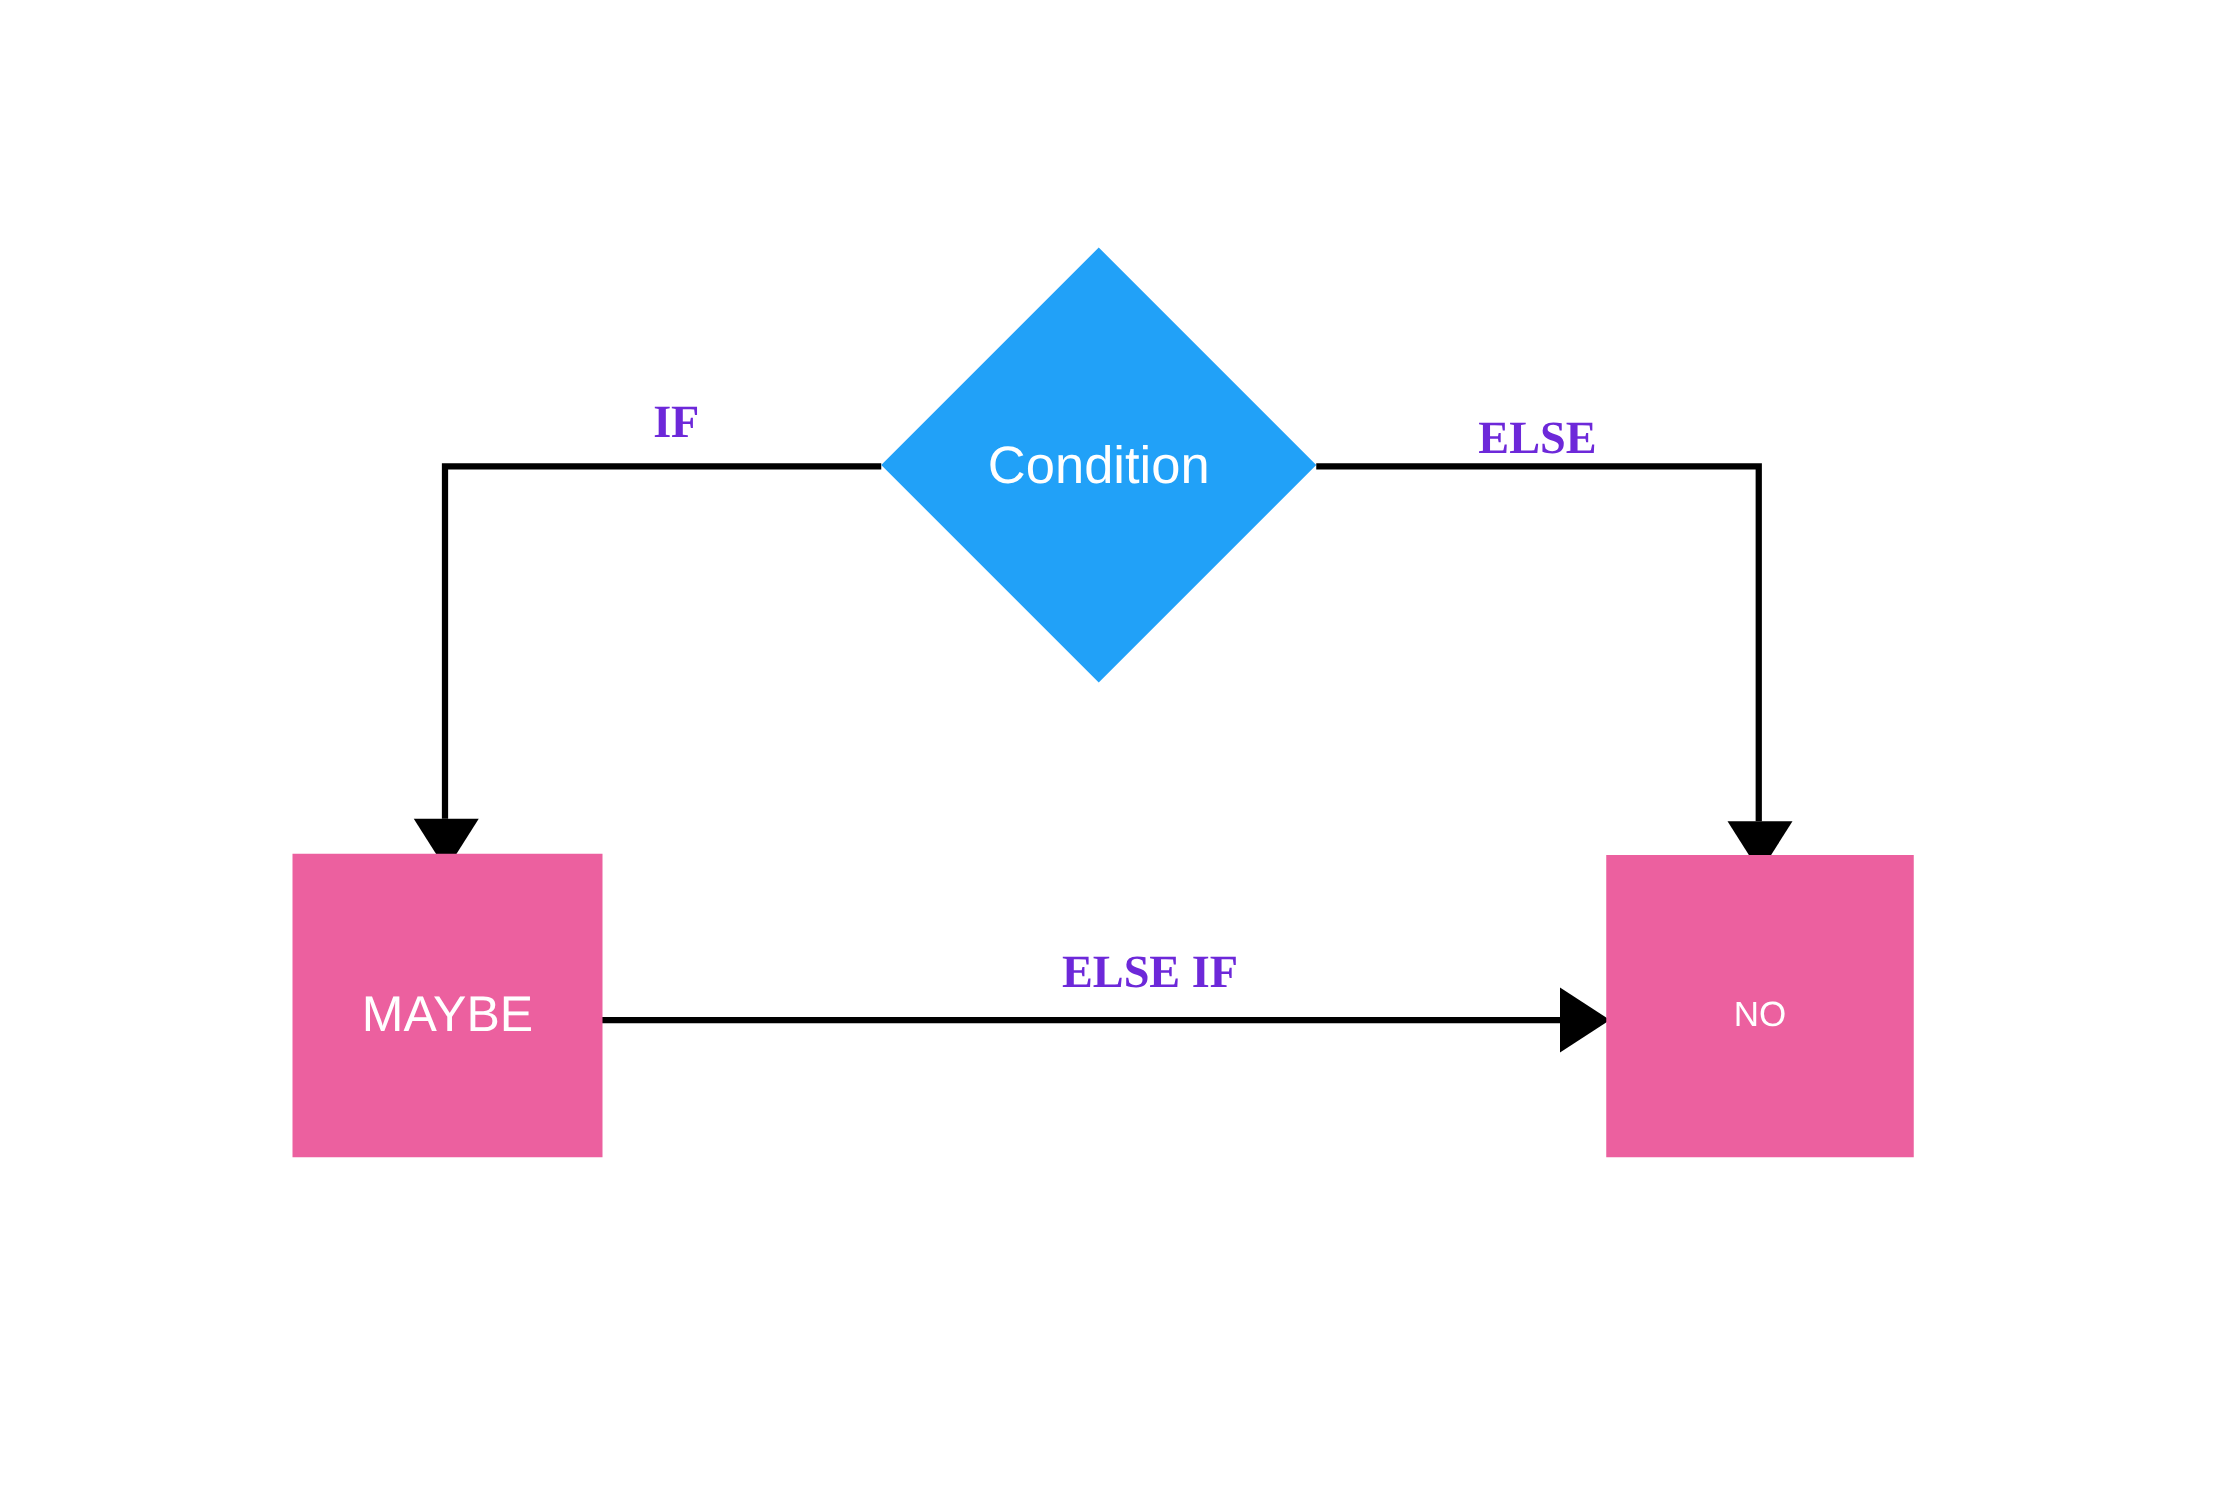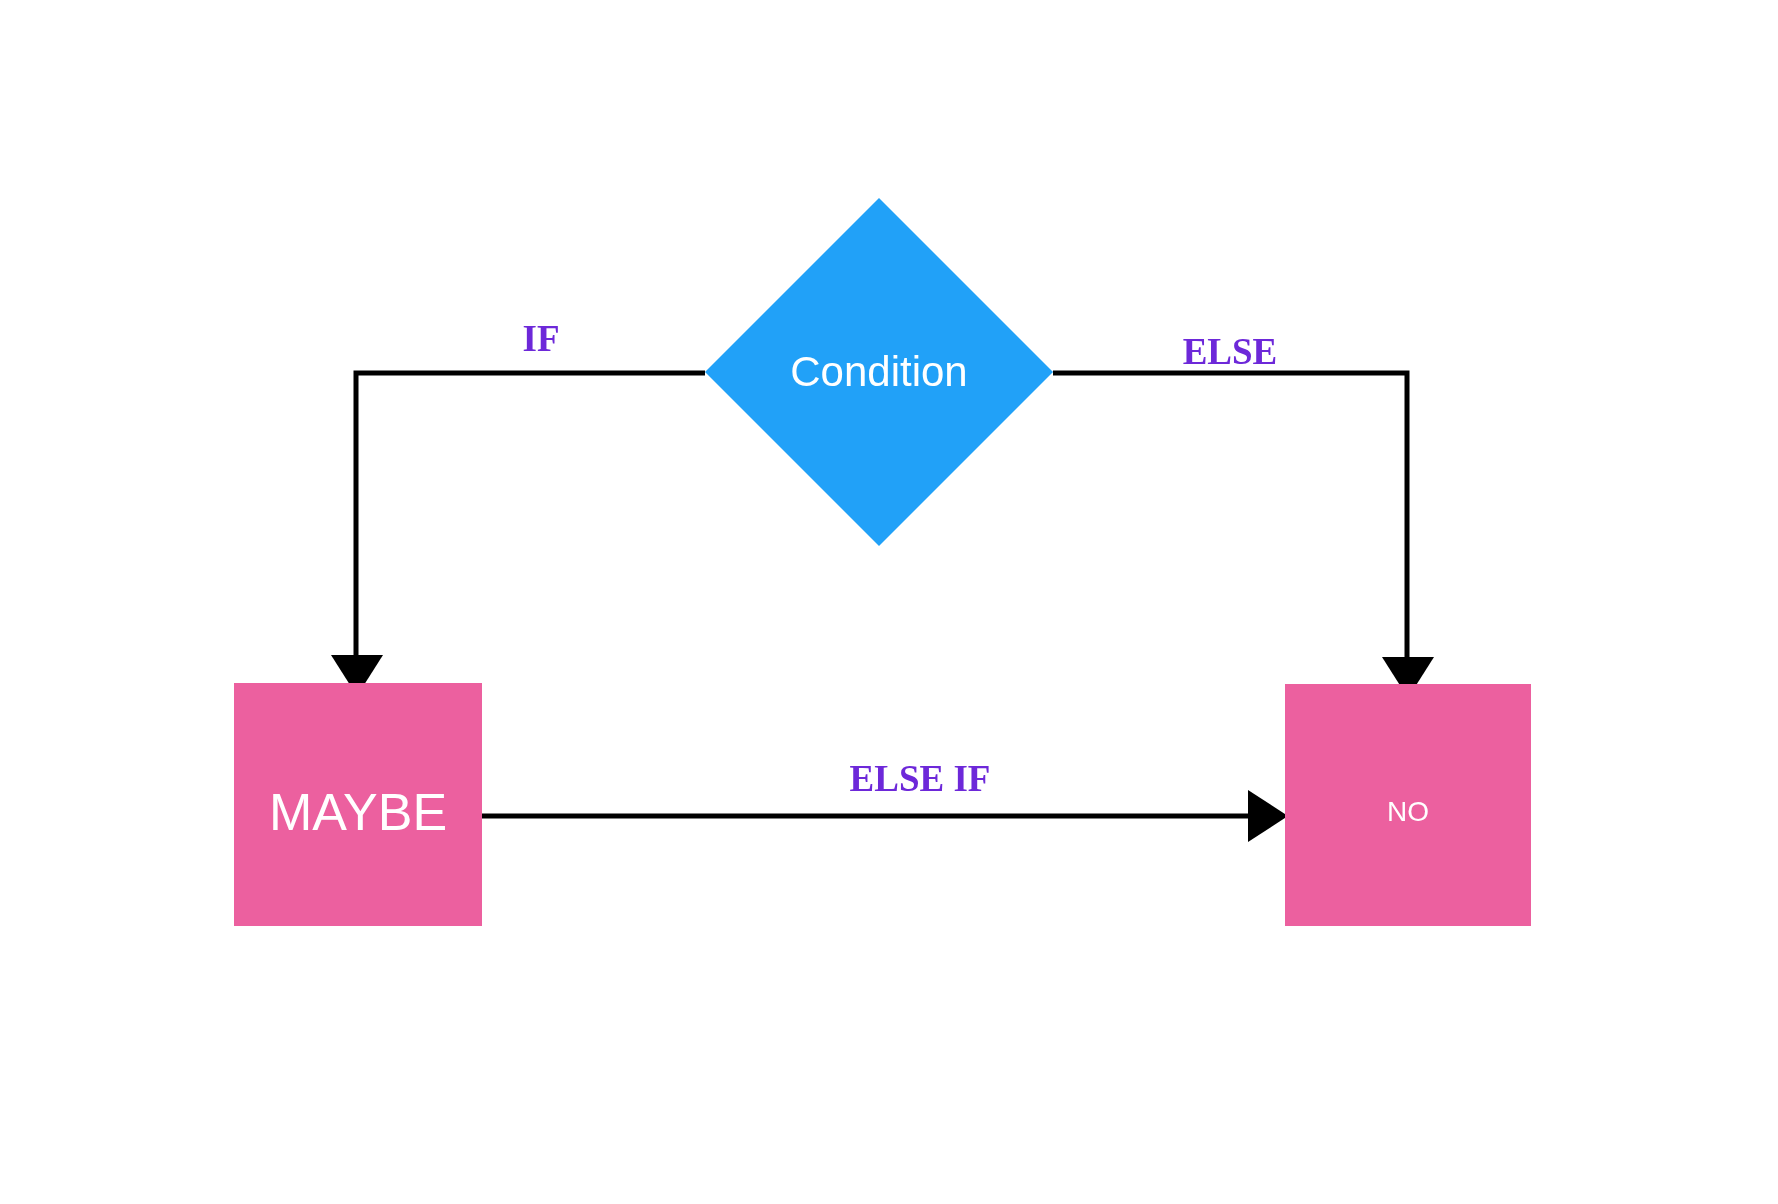--- a/index.html
+++ b/index.html
@@ -43,21 +43,21 @@
   #label-condition {
     left: 879px;
     top: 372px;
     transform: translate(-50%, -50%);
     font-size: 42px;
   }
   #label-maybe {
     left: 358px;
     top: 812px;
     transform: translate(-50%, -50%);
-    font-size: 52px;
+    font-size: 40px;
   }
   #label-no {
     left: 1408px;
     top: 812px;
     transform: translate(-50%, -50%);
     font-size: 28px;
   }
   #label-if {
     left: 541px;
     top: 338px;

